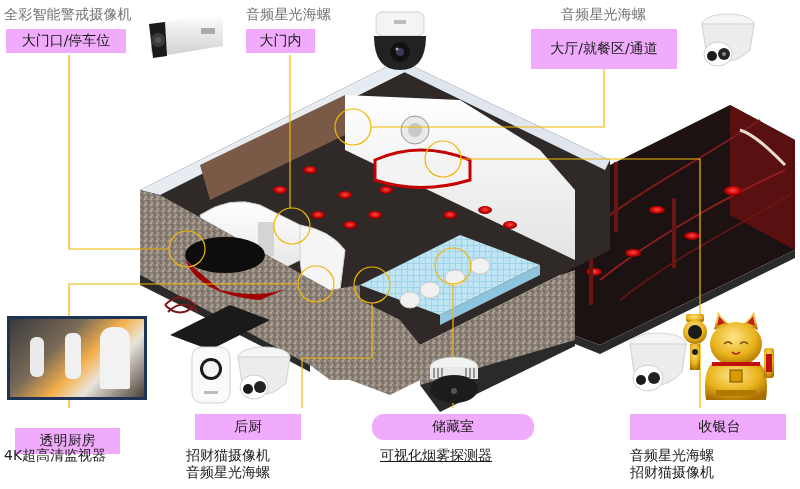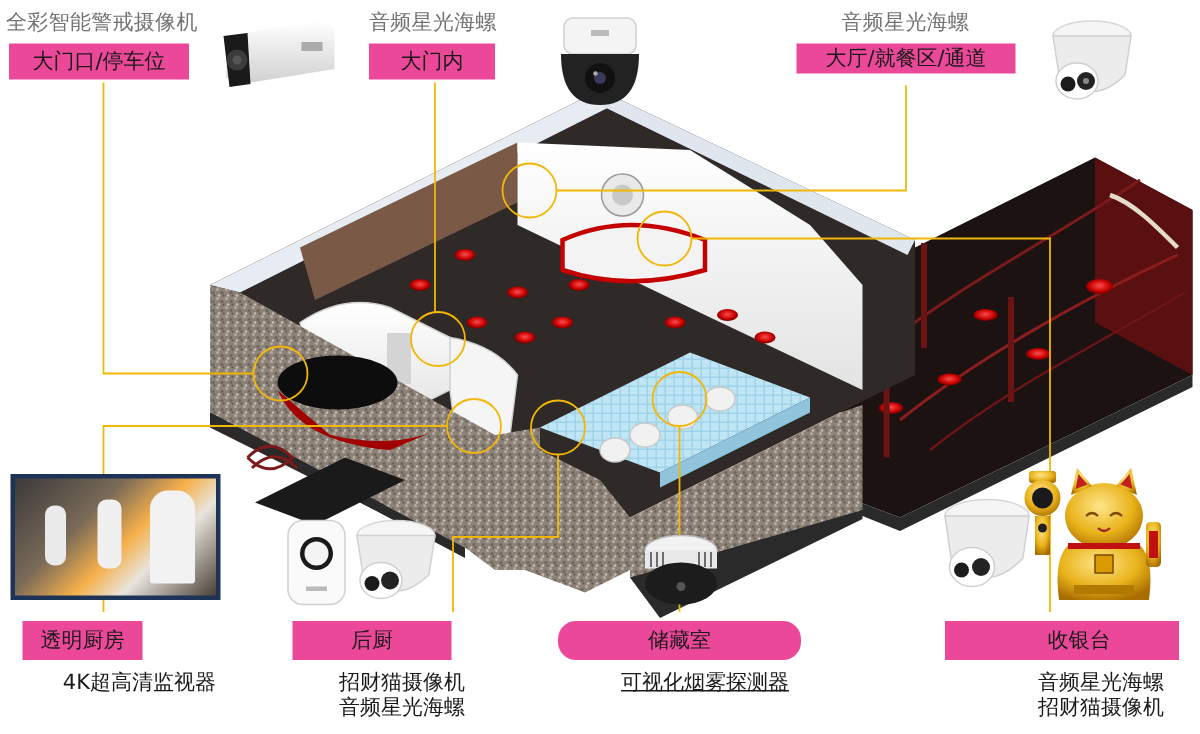--- a/index.html
+++ b/index.html
@@ -1,24 +1,24 @@
 <!DOCTYPE html>
 <html><head>
 <meta charset="utf-8">
 <style>
   * { box-sizing: border-box; margin: 0; padding: 0; }
   html, body { width: 800px; height: 489px; background: #ffffff; overflow: hidden; }
   body { position: relative; font-family: "DejaVu Sans", "Liberation Sans", sans-serif; color: #222; }
   .abs { position: absolute; }
   .title { font-size: 14px; color: #737373; white-space: nowrap; letter-spacing: 0.2px; }
   .label-box {
-    background: #ec4899; font-size: 14px; color: #1a1a1a;
+    background: #f0abfc; font-size: 14px; color: #1a1a1a;
     display: flex; align-items: center; justify-content: center; white-space: nowrap;
   }
-  .desc { font-size: 14px; color: #1a1a1a; text-align: right; line-height: 17px; white-space: nowrap; }
+  .desc { font-size: 14px; color: #1a1a1a; text-align: left; line-height: 17px; white-space: nowrap; }
   svg.connectors { position: absolute; left: 0; top: 0; pointer-events: none; }
   .scene { position: absolute; left: 0; top: 0; }
 </style>
 </head>
 <body>
 
 <svg class="scene" width="800" height="489" viewBox="0 0 800 489">
   <defs>
     <pattern id="stone" width="6" height="6" patternUnits="userSpaceOnUse">
       <rect width="6" height="6" fill="#8d8278"></rect>
@@ -150,53 +150,53 @@
         </linearGradient>
       </defs>
     <path d="M6,14 L22,12 L24,46 L10,48 Z" fill="#1a1a1a"></path>
     <circle cx="15" cy="30" r="7" fill="#3b3b3b"></circle>
     <circle cx="15" cy="30" r="3" fill="#555"></circle>
     <rect x="58" y="18" width="14" height="6" fill="#aaa"></rect>
   </svg>
 </div>
 
 <div class="abs title" style="left:246px; top:6px;">音频星光海螺</div>
-<div class="abs label-box" style="left:246px; top:29px; width:84px; height:24px;">大门内</div>
+<div class="abs label-box" style="left:246px; top:29px; width:69px; height:24px;">大门内</div>
 <div class="abs" style="left:368px; top:8px; width:64px; height:64px;">
   <svg width="64" height="64" viewBox="0 0 64 64">
     <rect x="8" y="4" width="48" height="24" rx="6" fill="#f4f4f4" stroke="#d0d0d0"></rect>
     <rect x="26" y="12" width="12" height="4" fill="#bbb"></rect>
     <path d="M6,28 L58,28 Q58,62 32,62 Q6,62 6,28 Z" fill="#222"></path>
     <circle cx="32" cy="44" r="10" fill="#111"></circle>
     <circle cx="32" cy="44" r="4" fill="#3a3a5a"></circle>
     <circle cx="29" cy="41" r="1.5" fill="#aaa"></circle>
   </svg>
 </div>
 
 <div class="abs title" style="left:561px; top:6px;">音频星光海螺</div>
-<div class="abs label-box" style="left:531px; top:29px; width:146px; height:20px;">大厅/就餐区/通道</div>
+<div class="abs label-box" style="left:531px; top:29px; width:146px; height:40px;">大厅/就餐区/通道</div>
 <div class="abs" style="left:694px; top:10px; width:64px; height:64px;">
   <svg width="64" height="64" viewBox="0 0 64 64">
     <ellipse cx="34" cy="14" rx="26" ry="10" fill="#f5f5f5" stroke="#d6d6d6"></ellipse>
     <path d="M8,14 L60,14 L56,40 Q34,62 12,40 Z" fill="#ececec" stroke="#d0d0d0"></path>
     <ellipse cx="24" cy="44" rx="14" ry="12" fill="#ffffff" stroke="#cfcfcf"></ellipse>
     <circle cx="18" cy="46" r="5" fill="#1b1b1b"></circle>
     <circle cx="30" cy="44" r="6" fill="#232323"></circle>
     <circle cx="30" cy="44" r="2" fill="#888"></circle>
   </svg>
 </div>
 
 <div class="abs" style="left:7px; top:316px; width:140px; height:84px; background:#1d3358; padding:3px;">
   <div style="width:100%; height:100%; background:linear-gradient(135deg,#3a3a3a 0%,#7a6a58 35%,#f5b04a 55%,#e8e4dc 70%,#4a4036 100%); position:relative;">
     <div style="position:absolute; left:90px; top:8px; width:30px; height:62px; background:#f2f2f2; border-radius:12px 12px 2px 2px;"></div>
     <div style="position:absolute; left:20px; top:18px; width:14px; height:40px; background:#eaeaea; border-radius:6px;"></div>
     <div style="position:absolute; left:55px; top:14px; width:16px; height:46px; background:#f0f0f0; border-radius:6px;"></div>
   </div>
 </div>
-<div class="abs label-box" style="left:15px; top:414px; width:80px; height:26px;">透明厨房</div>
+<div class="abs label-box" style="left:15px; top:428px; width:105px; height:26px;">透明厨房</div>
 <div class="abs desc" style="left:4px; top:447px; width:140px;">4K超高清监视器</div>
 
 <div class="abs" style="left:190px; top:345px; width:42px; height:60px;">
   <svg width="42" height="60" viewBox="0 0 42 60">
     <rect x="2" y="2" width="38" height="56" rx="10" fill="#fafafa" stroke="#d0d0d0"></rect>
     <circle cx="21" cy="24" r="11" fill="#1a1a1a"></circle>
     <circle cx="21" cy="24" r="8" fill="#f4f4f4"></circle>
     <rect x="14" y="46" width="14" height="3" fill="#bbb"></rect>
   </svg>
 </div>

